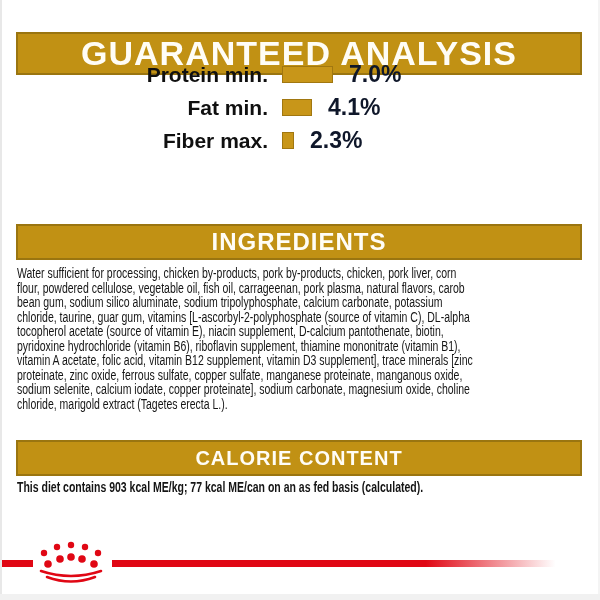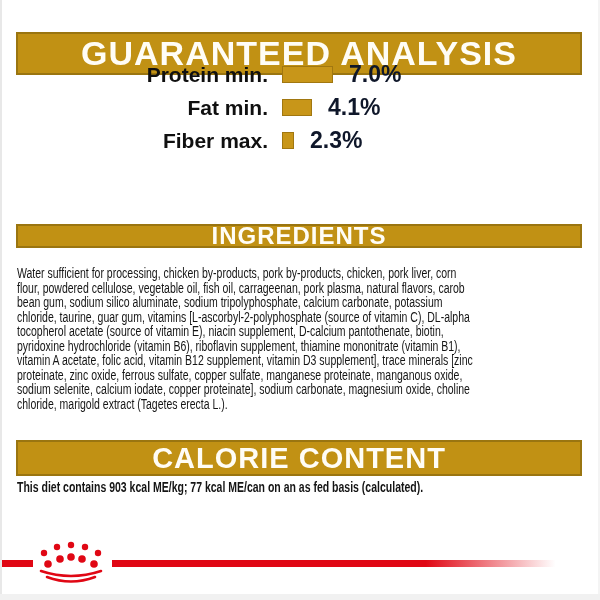--- a/index.html
+++ b/index.html
@@ -14,22 +14,22 @@
   .edge-right{position:absolute;right:0;top:0;width:2px;height:600px;background:#f4f4f4;}
   .edge-bottom{position:absolute;left:0;bottom:0;width:600px;height:6px;background:#f1f1f1;}
 
   .banner{
     position:absolute;left:16px;width:566px;box-sizing:border-box;
     background:#C19114;border:2px solid #9A7510;
     display:flex;align-items:center;justify-content:center;
     color:#FFFDF6;font-weight:bold;letter-spacing:1px;
   }
   .banner-ga{top:32px;height:43px;font-size:34px;}
-  .banner-ing{top:224px;height:24px;font-size:24px;}
-  .banner-cal{top:440px;height:36px;font-size:29px;}
+  .banner-ing{top:224px;height:36px;font-size:24px;}
+  .banner-cal{top:440px;height:36px;font-size:20px;}
 
   .ga-rows{position:absolute;top:58px;left:0;width:596px;}
   .ga-row{display:flex;align-items:center;height:33px;}
   .ga-label{width:268px;text-align:right;font-weight:bold;font-size:21px;color:#101010;}
   .ga-bar{height:17px;margin-left:14px;background:#C89619;border:1px solid rgba(130,95,10,0.55);box-sizing:border-box;}
   .ga-value{margin-left:16px;font-weight:bold;font-size:23px;color:#0f172a;}
 
   .ing-text{
     position:absolute;left:17px;top:266px;width:780px;
     font-size:14px;line-height:14.55px;white-space:pre;

